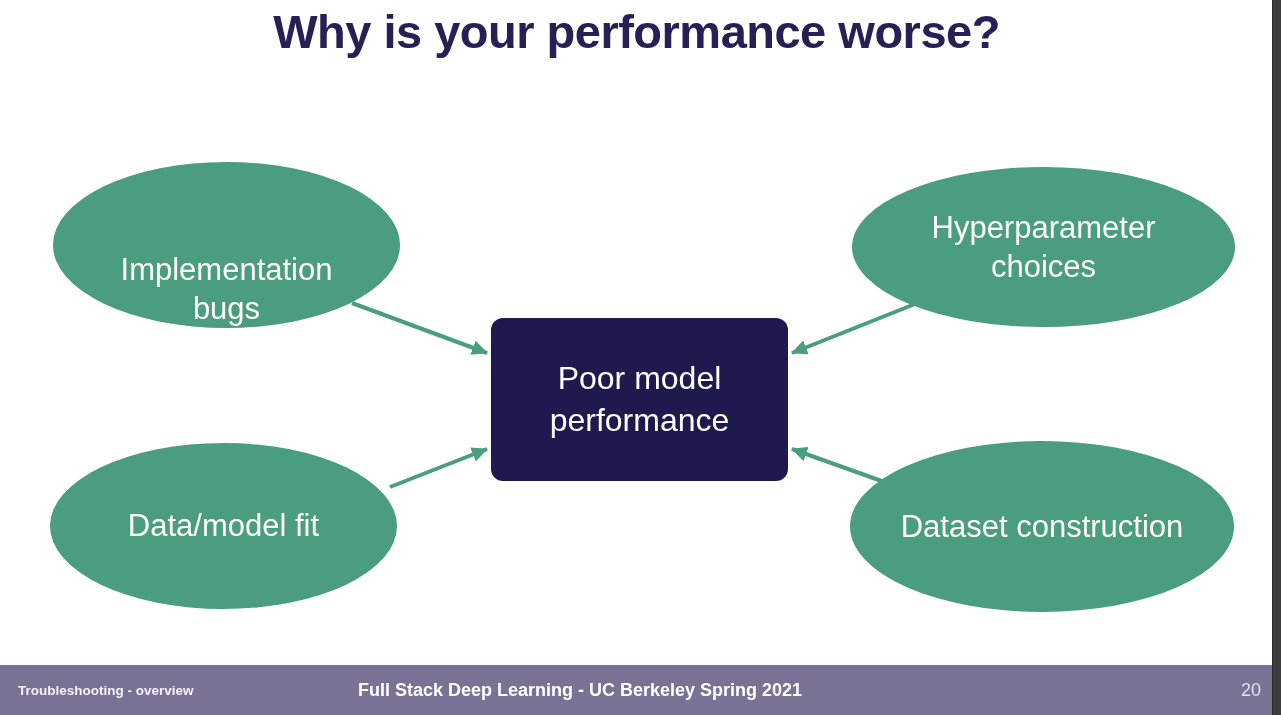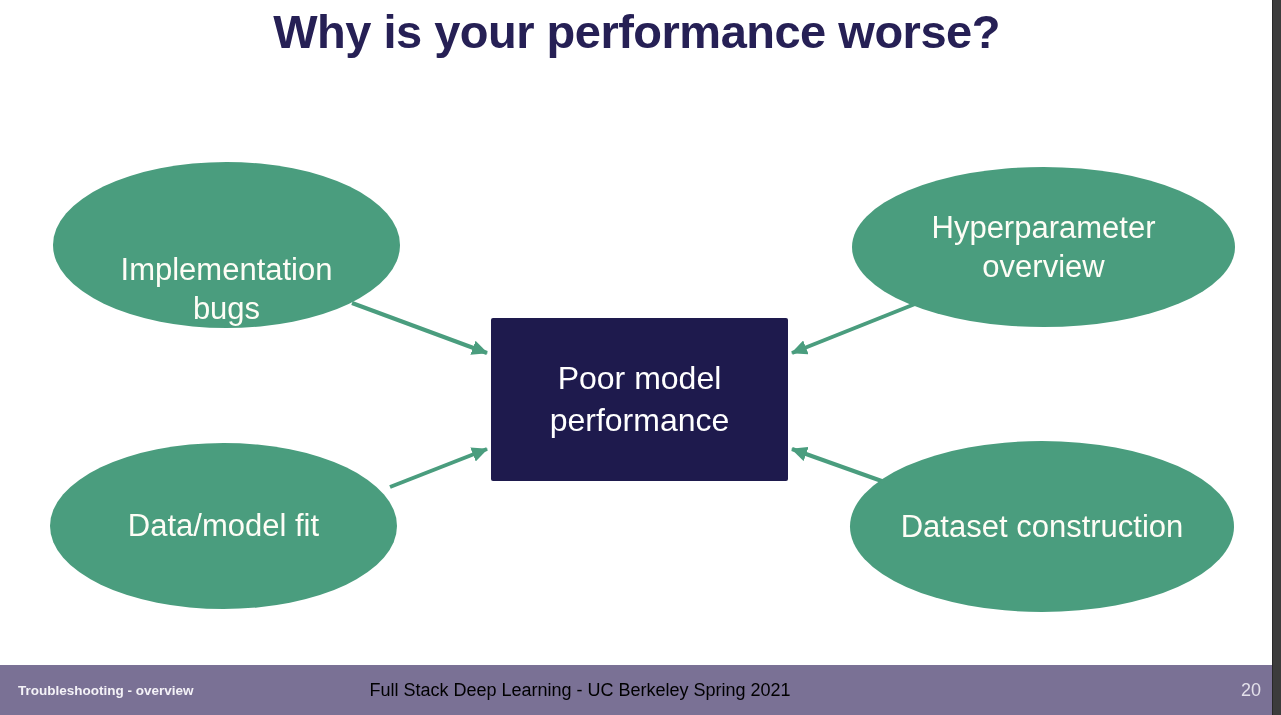--- a/index.html
+++ b/index.html
@@ -58,21 +58,21 @@
   .cause-tl { left: 53px;  top: 162px; width: 347px; height: 166px; align-items: flex-end; }
   .cause-tr { left: 852px; top: 167px; width: 383px; height: 160px; }
   .cause-bl { left: 50px;  top: 443px; width: 347px; height: 166px; }
   .cause-br { left: 850px; top: 441px; width: 384px; height: 171px; }
 
   .center-box {
     position: absolute;
     left: 491px; top: 318px;
     width: 297px; height: 163px;
     background: #1e1a4d;
-    border-radius: 2px;
+    border-radius: 12px;
     display: flex;
     align-items: center;
     justify-content: center;
     text-align: center;
     color: #ffffff;
     font-size: 32px;
     font-weight: 500;
     line-height: 1.3;
   }
   .center-box .label { padding: 0 30px; }
@@ -98,22 +98,22 @@
     font-weight: 700;
     color: #f4f2f7;
   }
   .footer-center {
     position: absolute;
     left: 580px; top: 0; height: 50px;
     transform: translateX(-50%);
     display: flex; align-items: center;
     white-space: nowrap;
     font-size: 18px;
-    font-weight: 400;
-    color: #000000;
+    font-weight: 700;
+    color: #ffffff;
     text-align: center;
   }
   .footer-page {
     position: absolute;
     right: 12px; top: 0; height: 50px;
     display: flex; align-items: center;
     font-size: 18px;
     font-weight: 400;
     color: #e3e0ea;
   }
@@ -137,21 +137,21 @@
       <line x1="930" y1="298" x2="792" y2="353" stroke="#4a9d7e" stroke-width="4" marker-end="url(#ah)"></line>
       <line x1="390" y1="487" x2="487" y2="449" stroke="#4a9d7e" stroke-width="4" marker-end="url(#ah)"></line>
       <line x1="890" y1="484" x2="792" y2="449" stroke="#4a9d7e" stroke-width="4" marker-end="url(#ah)"></line>
     </svg>
 
     <div class="ellipse cause-tl">
       <div class="label">Implementation bugs</div>
     </div>
 
     <div class="ellipse cause-tr">
-      <div class="label">Hyperparameter overview</div>
+      <div class="label">Hyperparameter choices</div>
     </div>
 
     <div class="ellipse cause-br">
       <div class="label">Dataset construction</div>
     </div>
 
     <div class="ellipse cause-bl">
       <div class="label">Data/model fit</div>
     </div>
 

